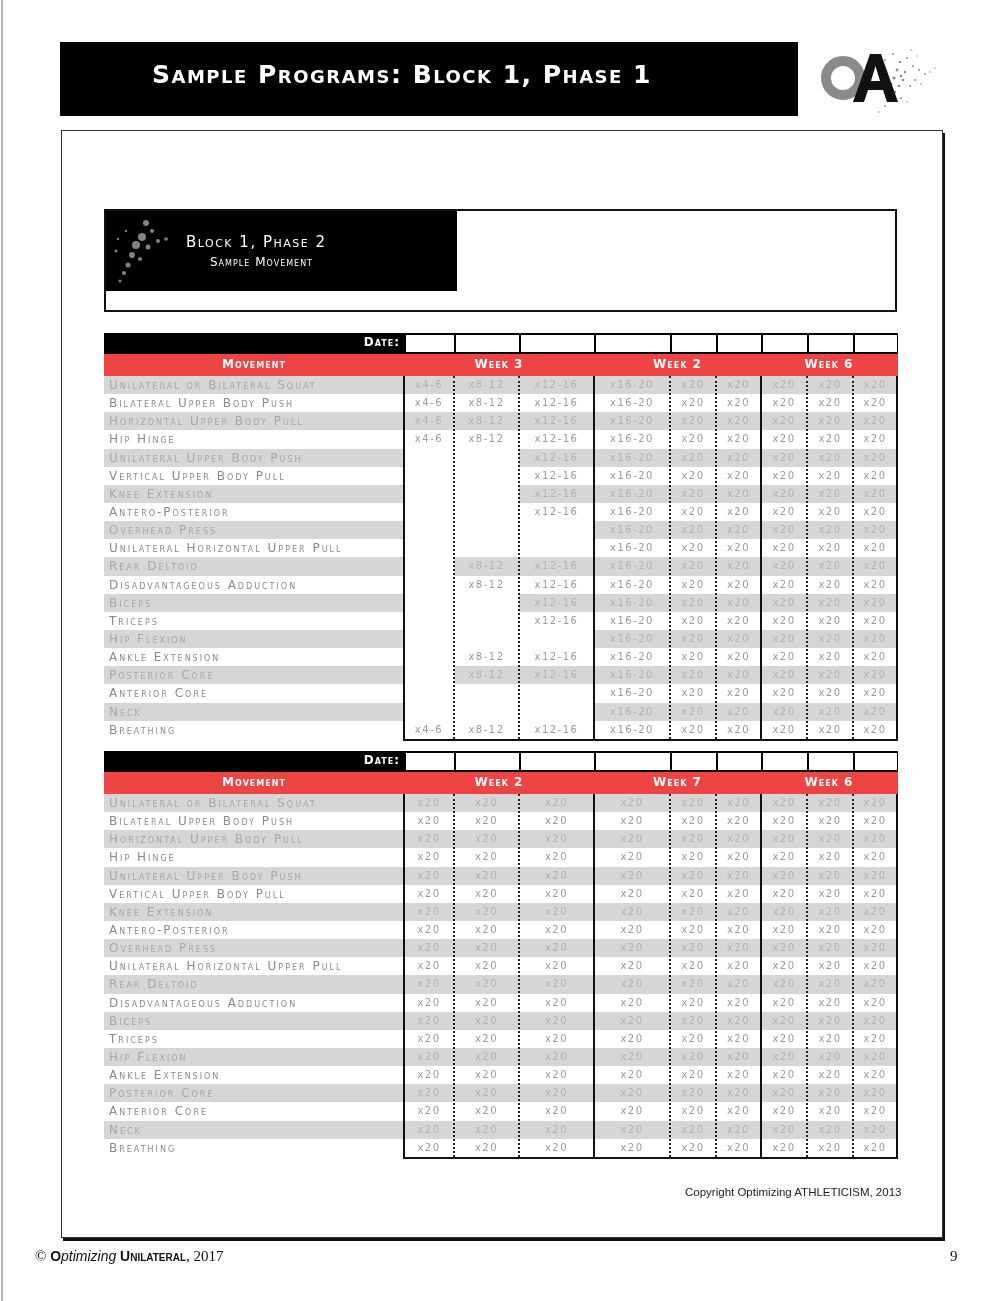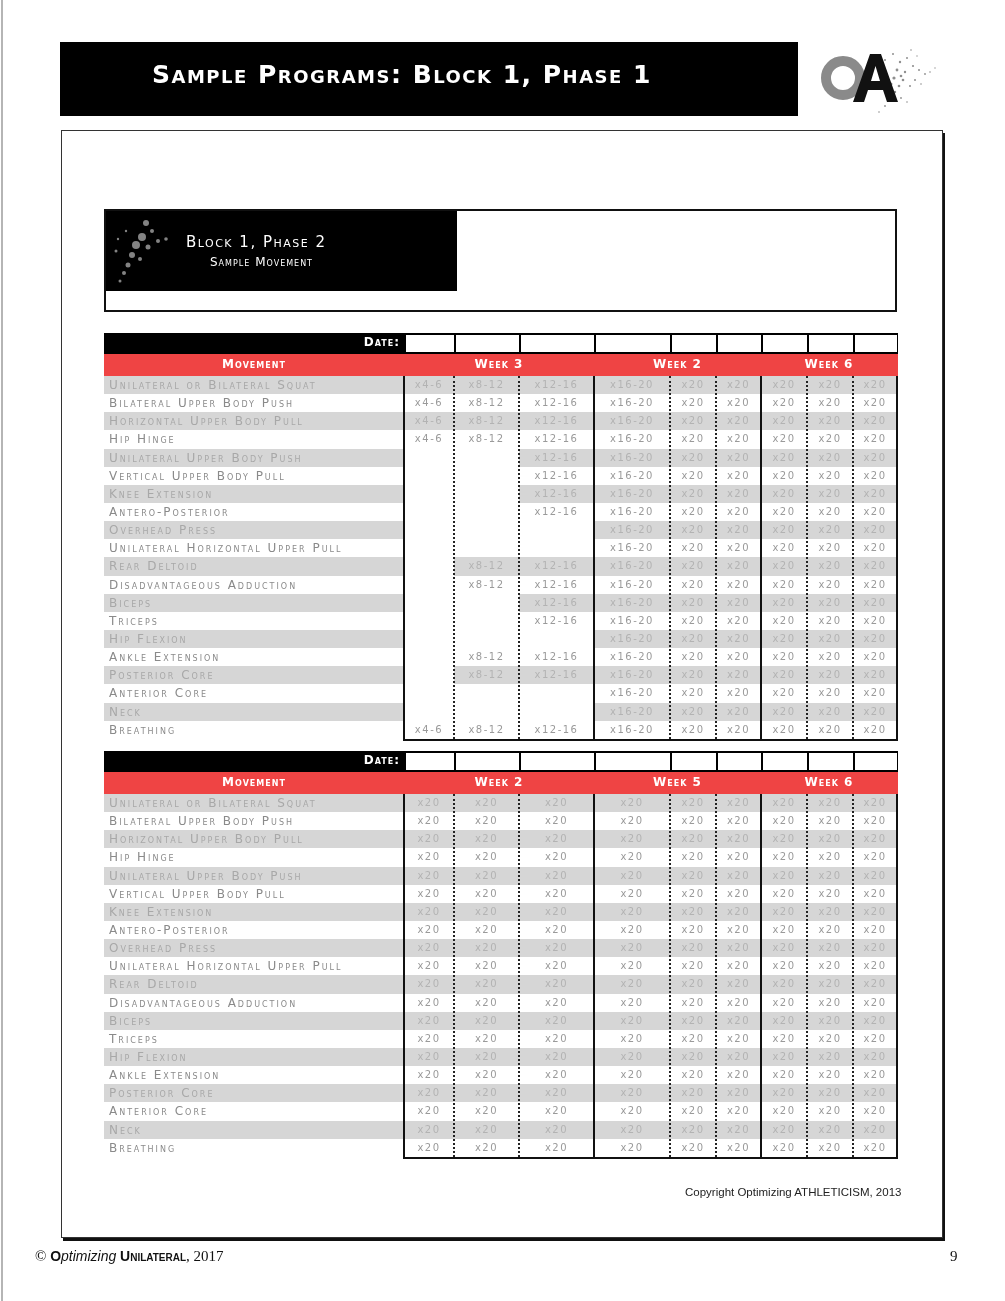--- a/index.html
+++ b/index.html
@@ -406,21 +406,21 @@
       <div class="date-cell" style="left:492px;width:74px;"></div>
       <div class="date-cell" style="left:568px;width:44px;"></div>
       <div class="date-cell" style="left:614px;width:43px;"></div>
       <div class="date-cell" style="left:659px;width:44px;"></div>
       <div class="date-cell" style="left:705px;width:44px;"></div>
       <div class="date-cell" style="left:751px;width:42px;"></div>
     </div>
     <div class="week-row">
       <span class="mv-head">Movement</span>
       <span class="wk-head" style="left:300px;width:190px;">Week 2</span>
-      <span class="wk-head" style="left:490px;width:167px;">Week 5</span>
+      <span class="wk-head" style="left:490px;width:167px;">Week 7</span>
       <span class="wk-head" style="left:657px;width:136px;">Week 6</span>
     </div>
     <div class="rows">
       <div class="row shade">
         <span class="mv-name">Unilateral or Bilateral Squat</span>
         <span class="cell" style="left:300px;width:50px;">x20</span>
         <span class="cell" style="left:350px;width:65px;">x20</span>
         <span class="cell" style="left:415px;width:75px;">x20</span>
         <span class="cell" style="left:490px;width:76px;">x20</span>
         <span class="cell" style="left:566px;width:46px;">x20</span>

